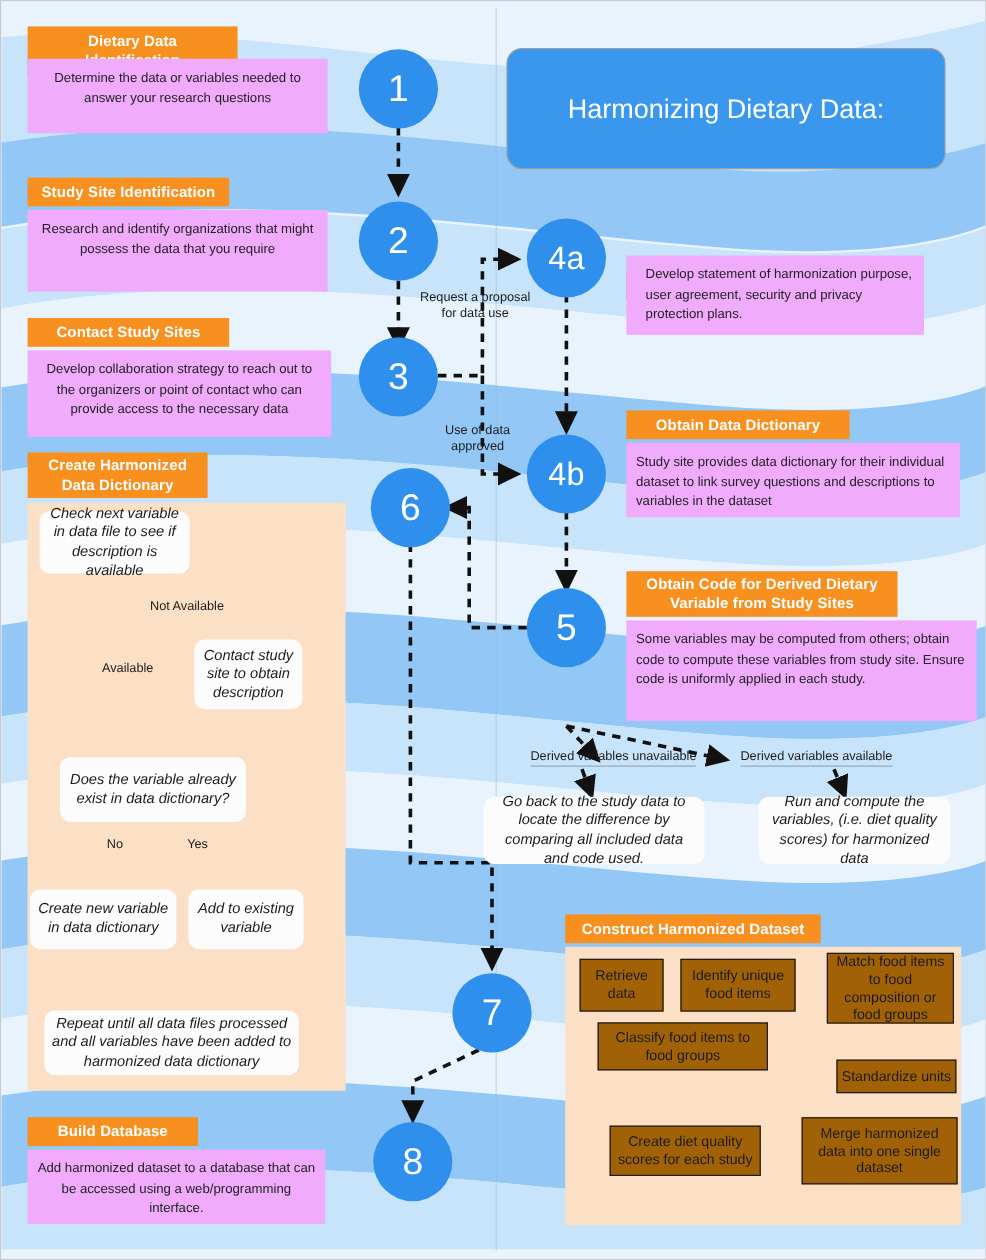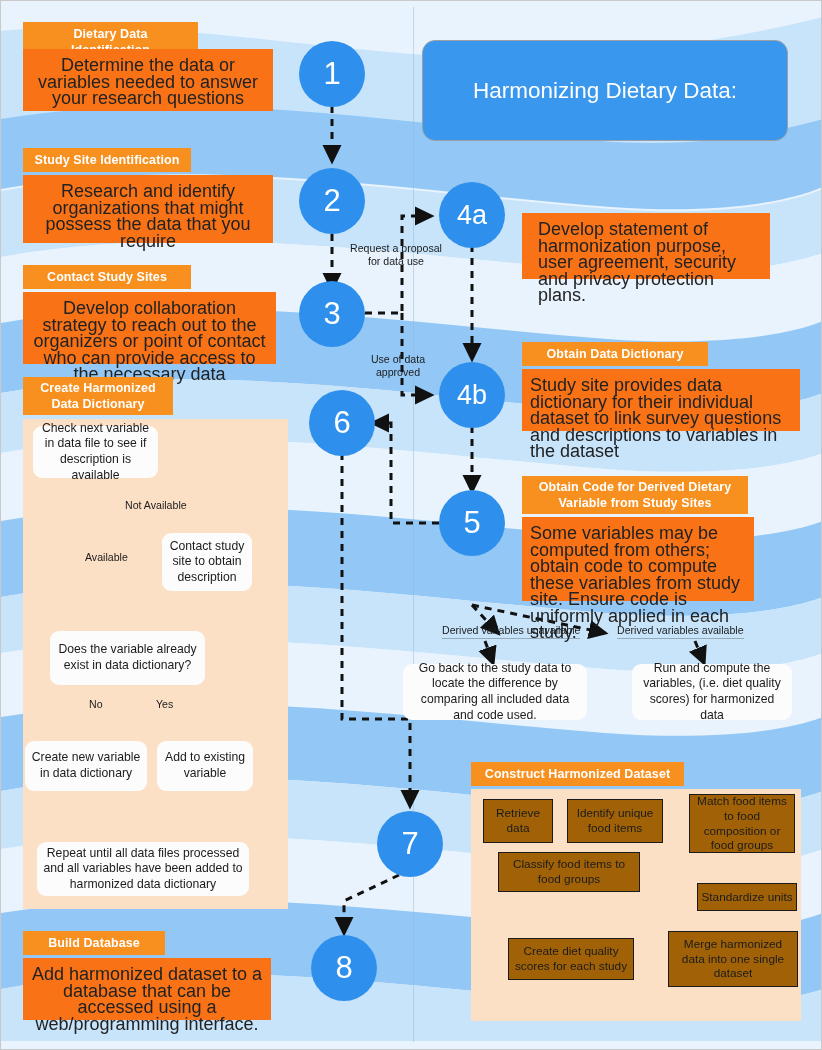--- a/index.html
+++ b/index.html
@@ -28,23 +28,23 @@
     font-size:12.5px;
     line-height:16px;
     text-align:center;
     padding:4px 10px;
     box-sizing:border-box;
     letter-spacing:.1px;
   }
   
   .sec-body{
     position:absolute;
-    background:#f97316;
+    background:#f0abfc;
     color:#222;
-    font-size:18px;
+    font-size:11px;
     line-height:16.5px;
     text-align:center;
     padding:8px 8px;
     box-sizing:border-box;
   }
   .sec-body.left-align{text-align:left;}
 
   
   .panel{
     position:absolute;
@@ -82,20 +82,21 @@
   .node{
     position:absolute;
     background:#FCFCFC;
     border-radius:9px;
     color:#1b1b1b;
     font-size:12.2px;line-height:15.6px;
     display:flex;align-items:center;justify-content:center;
     text-align:center;
     padding:4px 6px;
     box-sizing:border-box;
+    font-style:italic;
   }
   
   .snode{
     position:absolute;
     background:#a16207;
     border:1.4px solid #1b1b1b;
     color:#1b1b1b;
     font-size:11.8px;line-height:14.6px;
     display:flex;align-items:center;justify-content:center;
     text-align:center;
@@ -275,21 +276,21 @@
   <div class="sec-head" style="left:521px;top:185px;width:228px;margin-top:40px;">Prepare Harmonization Proposal</div>
   <div class="sec-body left-align" style="left:521px;top:212px;width:248px;height:66px;padding-left:16px;">Develop statement of harmonization purpose, user agreement, security and privacy protection plans.</div>
 
   <div class="sec-head" style="left:521px;top:341px;width:186px;">Obtain Data Dictionary</div>
   <div class="sec-body left-align" style="left:521px;top:368px;width:278px;height:62px;">Study site provides data dictionary for their individual dataset to link survey questions and descriptions to variables in the dataset</div>
 
   <div class="sec-head" style="left:521px;top:475px;width:226px;padding-top:3px;padding-bottom:3px;">
     <span>Obtain Code for Derived Dietary</span><br>
     <span>Variable from Study Sites</span>
   </div>
-  <div class="sec-body left-align" style="left:521px;top:516px;width:232px;height:84px;">Some variables may be computed from others; obtain code to compute these variables from study site. Ensure code is uniformly applied in each study.</div>
+  <div class="sec-body left-align" style="left:521px;top:516px;width:292px;height:84px;">Some variables may be computed from others; obtain code to compute these variables from study site. Ensure code is uniformly applied in each study.</div>
 
   <div class="elabel" style="left:441px;top:623px;border-bottom:1px solid rgba(0,0,0,.25);padding-bottom:1px;">Derived variables unavailable</div>
   <div class="elabel" style="left:616px;top:623px;border-bottom:1px solid rgba(0,0,0,.25);padding-bottom:1px;">Derived variables available</div>
 
   <div class="node" style="left:402px;top:663px;width:184px;height:56px;">Go back to the study data to locate the difference by comparing all included data and code used.</div>
   <div class="node" style="left:631px;top:663px;width:160px;height:56px;">Run and compute the variables, (i.e. diet quality scores) for harmonized data</div>
 
   <div class="sec-head" style="left:470px;top:761px;width:213px;">Construct Harmonized Dataset</div>
   <div class="panel" style="left:470px;top:788px;width:330px;height:232px;"></div>
 

